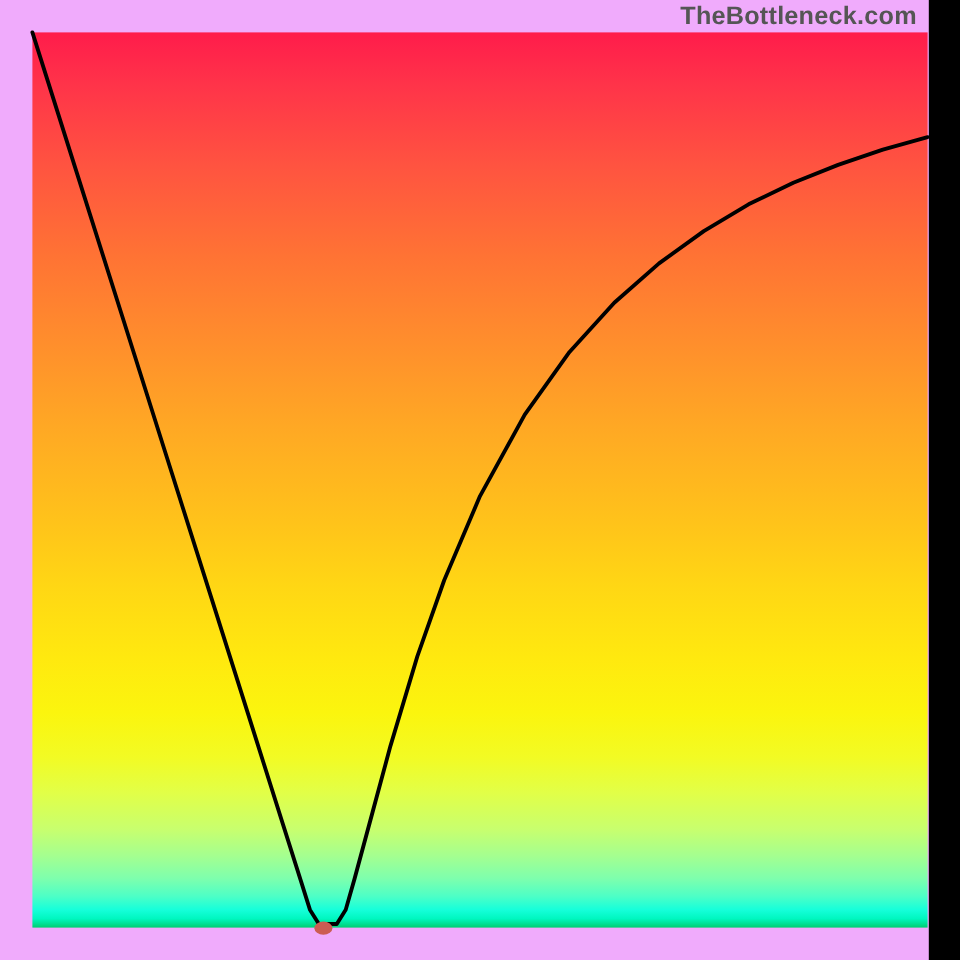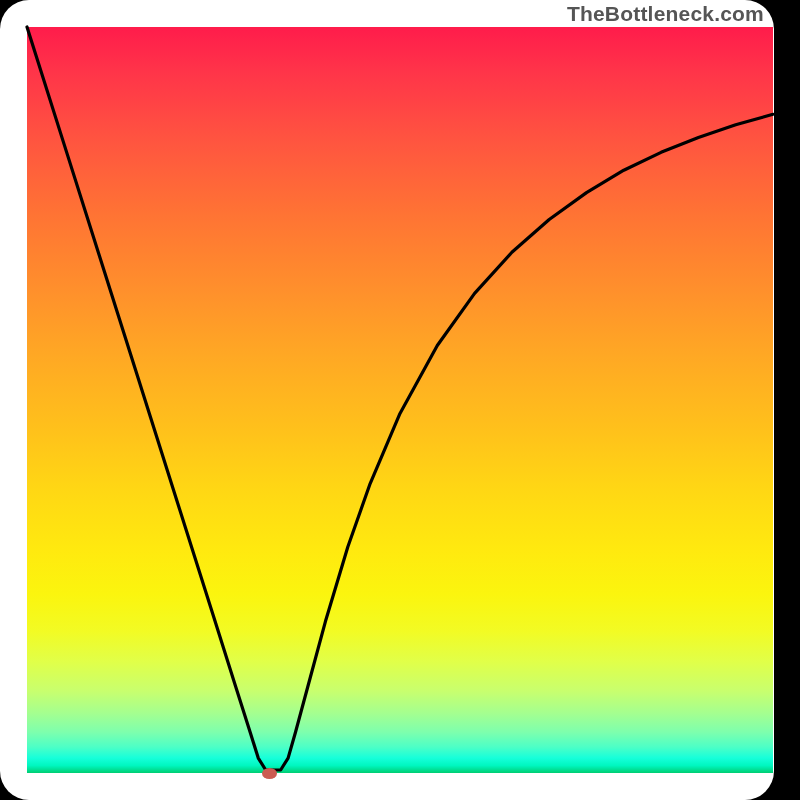--- a/index.html
+++ b/index.html
@@ -1,22 +1,21 @@
 <!DOCTYPE html>
 <html><head>
 <meta charset="utf-8">
 <style>
   * { margin: 0; padding: 0; box-sizing: border-box; }
   html, body { width: 800px; height: 800px; overflow: hidden; background: #000; }
   .frame {
     position: relative;
     width: 774px;
     height: 800px;
-    background: #ffffff;
-    border-radius: 29px;
+    background: #f0abfc;
   }
   .attribution {
     position: absolute;
     top: 2px;
     right: 10px;
     font-family: Arial, Helvetica, sans-serif;
     font-size: 21px;
     font-weight: 600;
     color: #555;
     letter-spacing: 0.2px;

